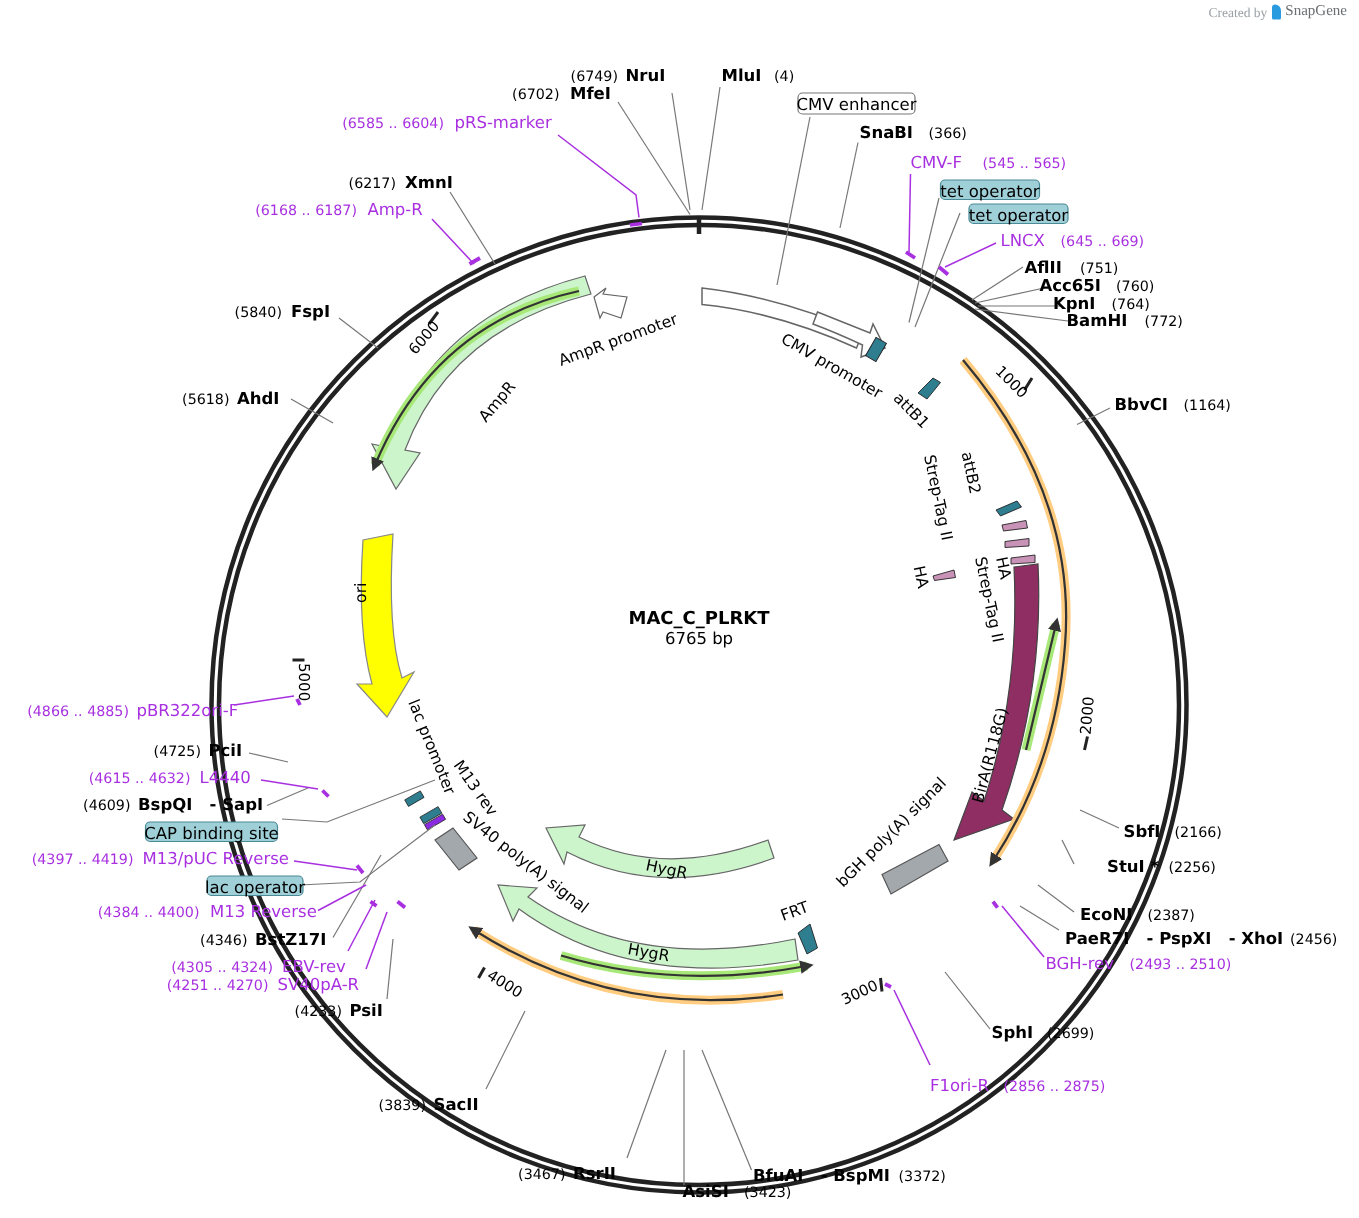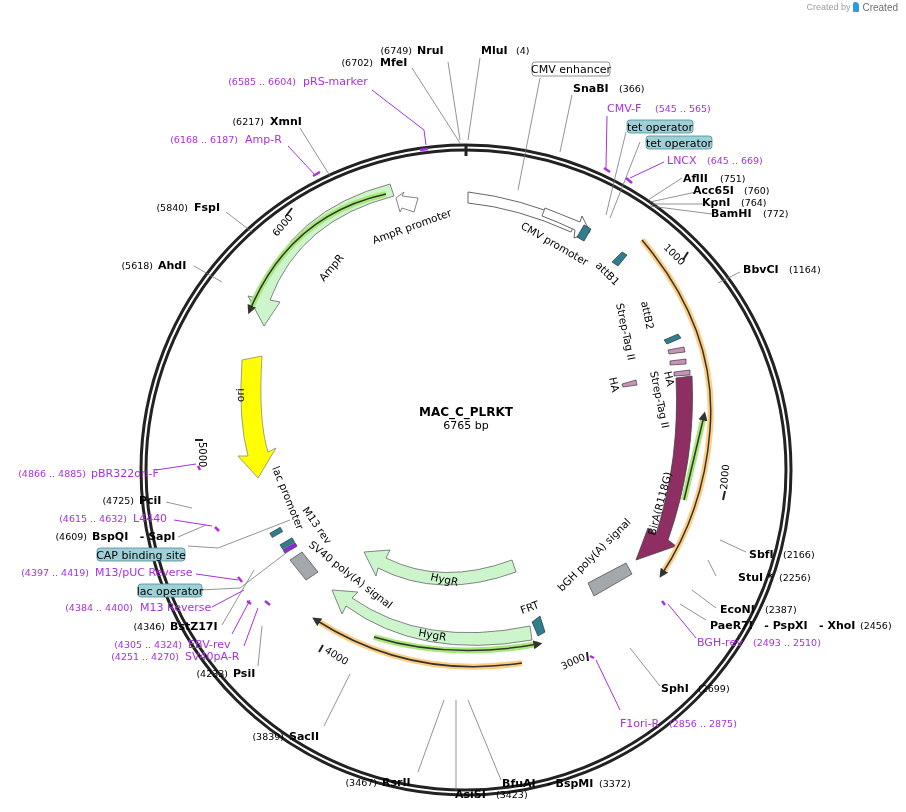--- a/index.html
+++ b/index.html
@@ -7,31 +7,31 @@
   #map { position:absolute; left:0; top:0; }
   .site-name { font-family:"DejaVu Sans", sans-serif; font-weight:bold; font-size:11px; fill:#000; }
   .site-pos { font-family:"DejaVu Sans", sans-serif; font-size:9.5px; fill:#000; }
   .primer { font-family:"DejaVu Sans", sans-serif; font-size:11px; fill:#a830e0; }
   .primer-pos { font-family:"DejaVu Sans", sans-serif; font-size:9.5px; fill:#a830e0; }
   .feat-label { font-family:"DejaVu Sans", sans-serif; font-size:10.5px; fill:#000; }
   .tick-label { font-family:"DejaVu Sans", sans-serif; font-size:10px; fill:#000; }
   .title { font-family:"DejaVu Sans", sans-serif; font-weight:bold; font-size:12px; fill:#000; }
   .subtitle { font-family:"DejaVu Sans", sans-serif; font-size:11px; fill:#000; }
   .boxlabel { font-family:"DejaVu Sans", sans-serif; font-size:11px; fill:#000; }
-  .credit { position:absolute; right:8px; top:2px; font-size:9px; color:#9aa0a6; font-family:Liberation Sans, sans-serif; display:flex; align-items:flex-start; gap:3px; }
+  .credit { position:absolute; right:8px; top:2px; font-size:9px; color:#9aa0a6; font-family:Liberation Serif, serif; display:flex; align-items:flex-end; gap:3px; }
   .credit .brand { font-size:10px; color:#6a6f74; }
   .credit .logo { width:6px; height:10px; background:#2b9be0; border-radius:2px 4px 1px 1px; display:inline-block; }
 </style>
 </head>
 <body>
 
 <div class="credit">
   <span>Created by</span>
   <span class="logo"></span>
-  <span class="brand">Created</span>
+  <span class="brand">SnapGene</span>
 </div>
 
 <svg id="map" width="906" height="812" viewBox="0 0 906 812">
   <defs>
     <marker id="arrowDark" markerWidth="6" markerHeight="6" refX="3" refY="3" orient="auto">
       <path d="M0,0 L6,3 L0,6 z" fill="#333"></path>
     </marker>
   </defs>
 
   <g>

